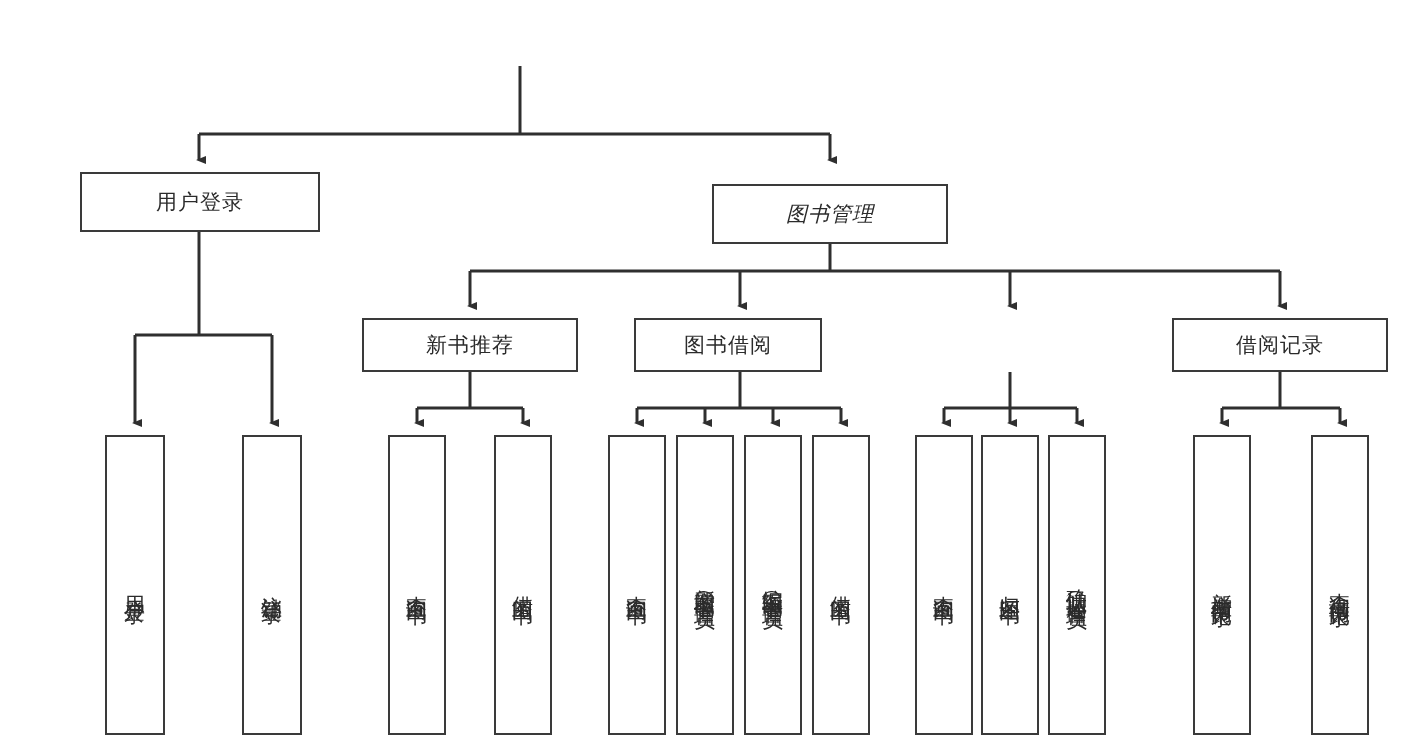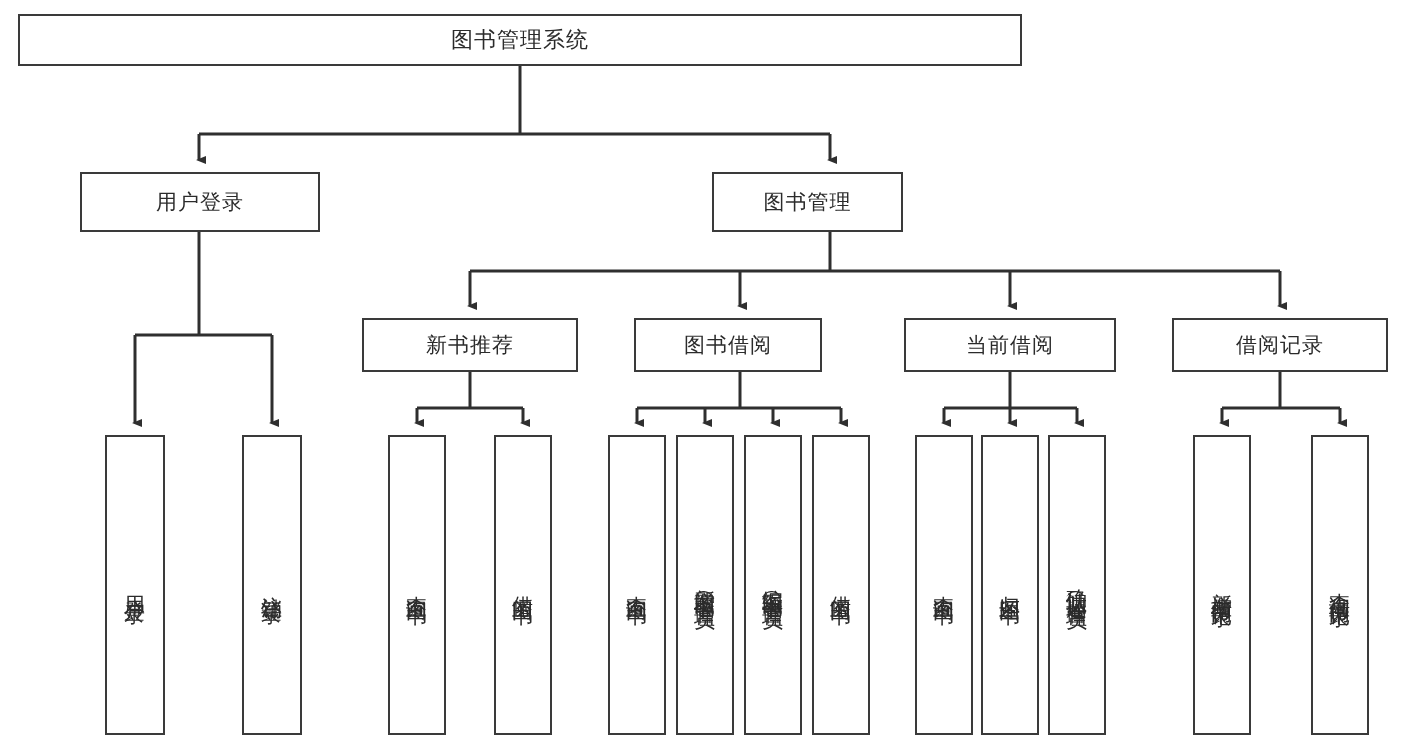--- a/index.html
+++ b/index.html
@@ -111,39 +111,33 @@
       <path d="M1010,408 L1010,423" marker-end="url(#arrow)"></path>
       <path d="M1077,408 L1077,423" marker-end="url(#arrow)"></path>
 
       <path d="M1280,372 L1280,408"></path>
       <path d="M1222,408 L1340,408"></path>
       <path d="M1222,408 L1222,423" marker-end="url(#arrow)"></path>
       <path d="M1340,408 L1340,423" marker-end="url(#arrow)"></path>
     </g>
   </svg>
 
-  <div class="node horiz root" style="left:18px; top:14px; width:1004px; height:52px;">
-    <span>图书管理系统</span>
-  </div>
 
   <div class="node horiz" style="left:80px; top:172px; width:240px; height:60px;">
     <span>用户登录</span>
   </div>
-  <div class="node horiz" style="left:712px; top:172px; width:191px; height:60px;">
+  <div class="node horiz" style="left:712px; top:184px; width:236px; height:60px;font-style:italic;">
     <span>图书管理</span>
   </div>
 
   <div class="node horiz" style="left:362px; top:318px; width:216px; height:54px;">
     <span>新书推荐</span>
   </div>
   <div class="node horiz" style="left:634px; top:318px; width:188px; height:54px;">
     <span>图书借阅</span>
-  </div>
-  <div class="node horiz" style="left:904px; top:318px; width:212px; height:54px;">
-    <span>当前借阅</span>
   </div>
   <div class="node horiz" style="left:1172px; top:318px; width:216px; height:54px;">
     <span>借阅记录</span>
   </div>
 
   <div class="node vert" style="left:105px; top:435px; width:60px; height:300px;">
     <span>用户登录</span>
   </div>
   <div class="node vert" style="left:242px; top:435px; width:60px; height:300px;">
     <span>注销登录</span>

